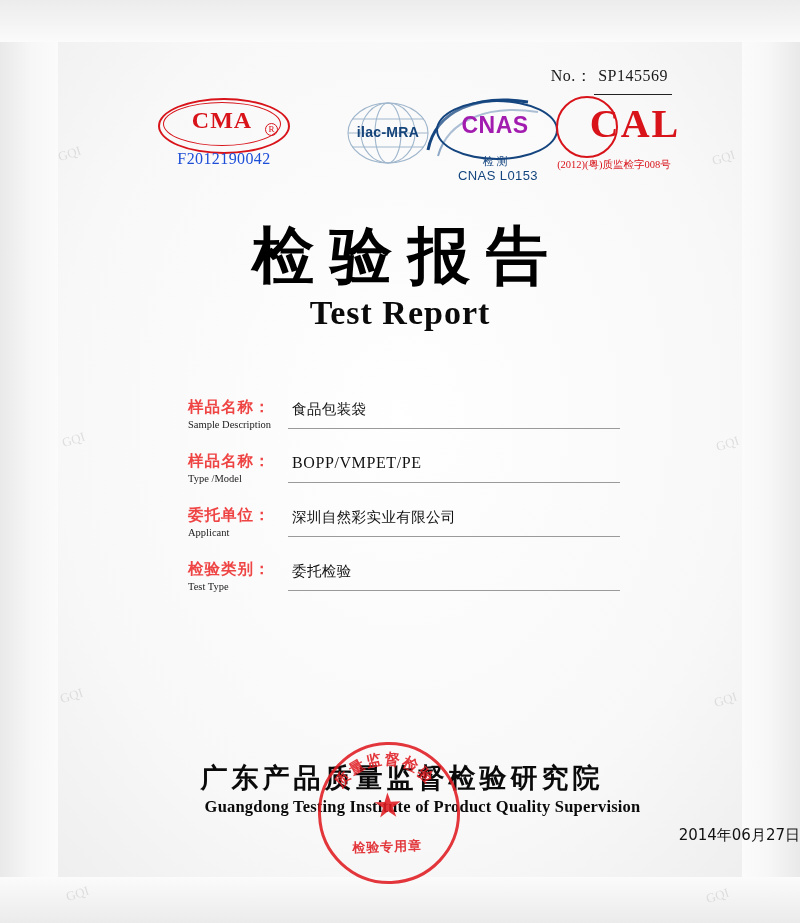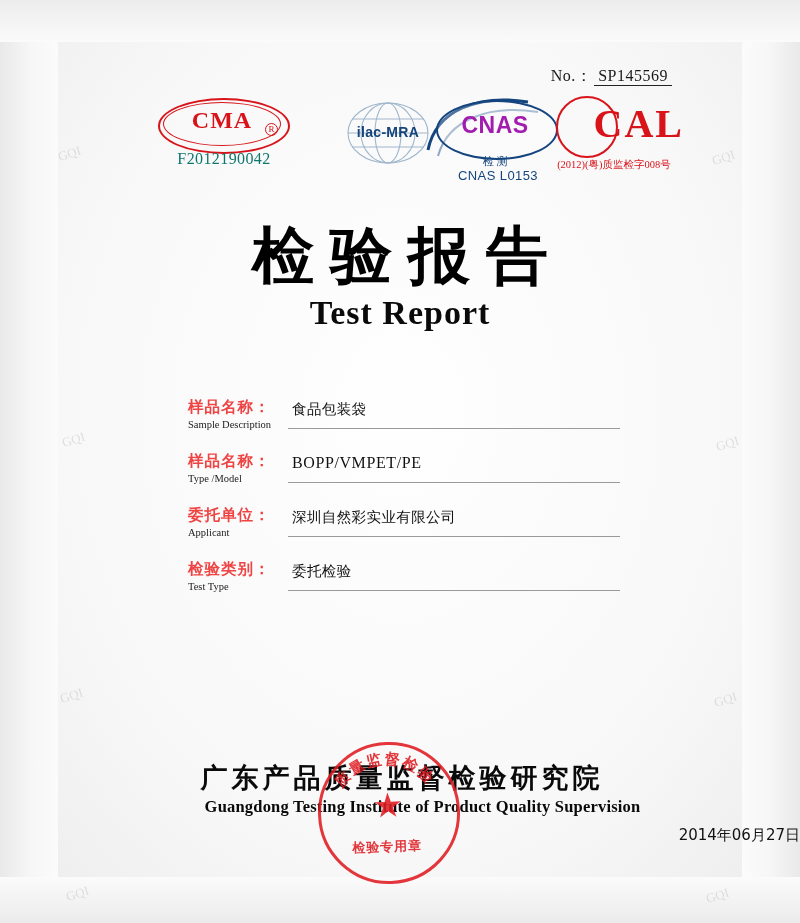--- a/index.html
+++ b/index.html
@@ -52,21 +52,21 @@
     top: 66px;
     right: 128px;
     font-size: 16px;
     letter-spacing: 0.5px;
     color: #1a1a1a;
     white-space: nowrap;
   }
   .serial .no-label { font-family: "Liberation Serif", serif; }
   .serial .serial-value {
     border-bottom: 1px solid #222;
-    padding: 0 4px 1px 4px;
+    padding: 0 4px 10px 4px;
     margin-left: 2px;
   }
 
   
   .marks {
     position: absolute;
     top: 92px;
     left: 150px;
     width: 520px;
     height: 100px;
@@ -115,21 +115,21 @@
     border-radius: 50%;
     width: 11px; height: 11px;
     line-height: 11px;
     text-align: center;
   }
   .cma .cma-code {
     position: absolute;
     left: 0; top: 52px;
     width: 132px;
     text-align: center;
-    color: #0f766e;
+    color: #1d4ed8;
     font-size: 16px;
     font-family: "Liberation Serif", serif;
     letter-spacing: 0.4px;
   }
 
   
   .ilac {
     position: absolute;
     left: 178px;
     top: 4px;
@@ -205,23 +205,23 @@
   }
   .cal .cal-ring {
     position: absolute;
     left: 6px; top: 2px;
     width: 58px; height: 58px;
     border: 2.4px solid #d8131a;
     border-radius: 50%;
   }
   .cal .cal-letters {
     position: absolute;
-    left: 0; top: 6px;
+    left: 10px; top: 6px;
     width: 118px;
-    text-align: right;
+    text-align: center;
     padding-left: 16px;
     font-family: "Liberation Serif", serif;
     font-weight: bold;
     font-size: 40px;
     line-height: 48px;
     color: #d8131a;
     letter-spacing: 2px;
   }
   .cal .cal-code {
     position: absolute;

